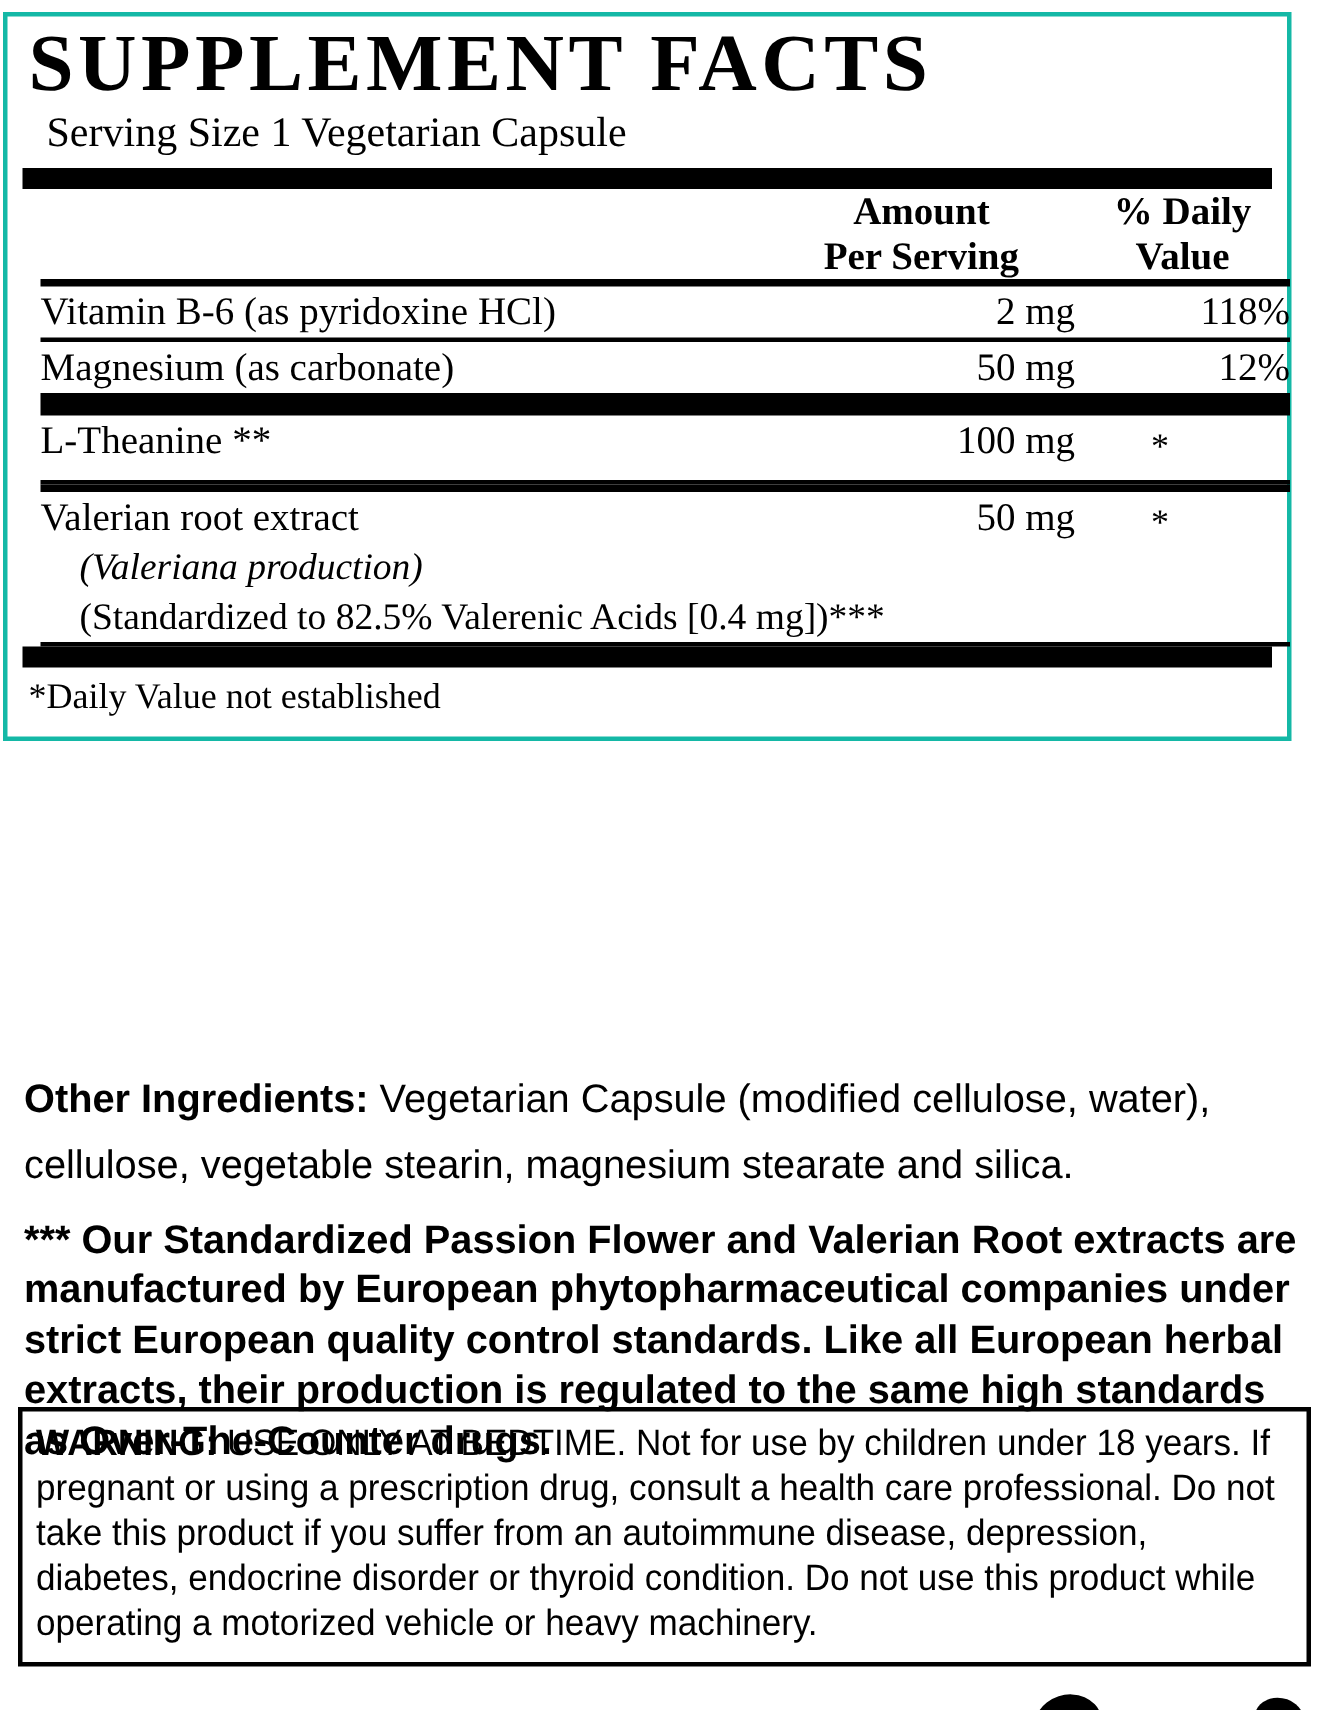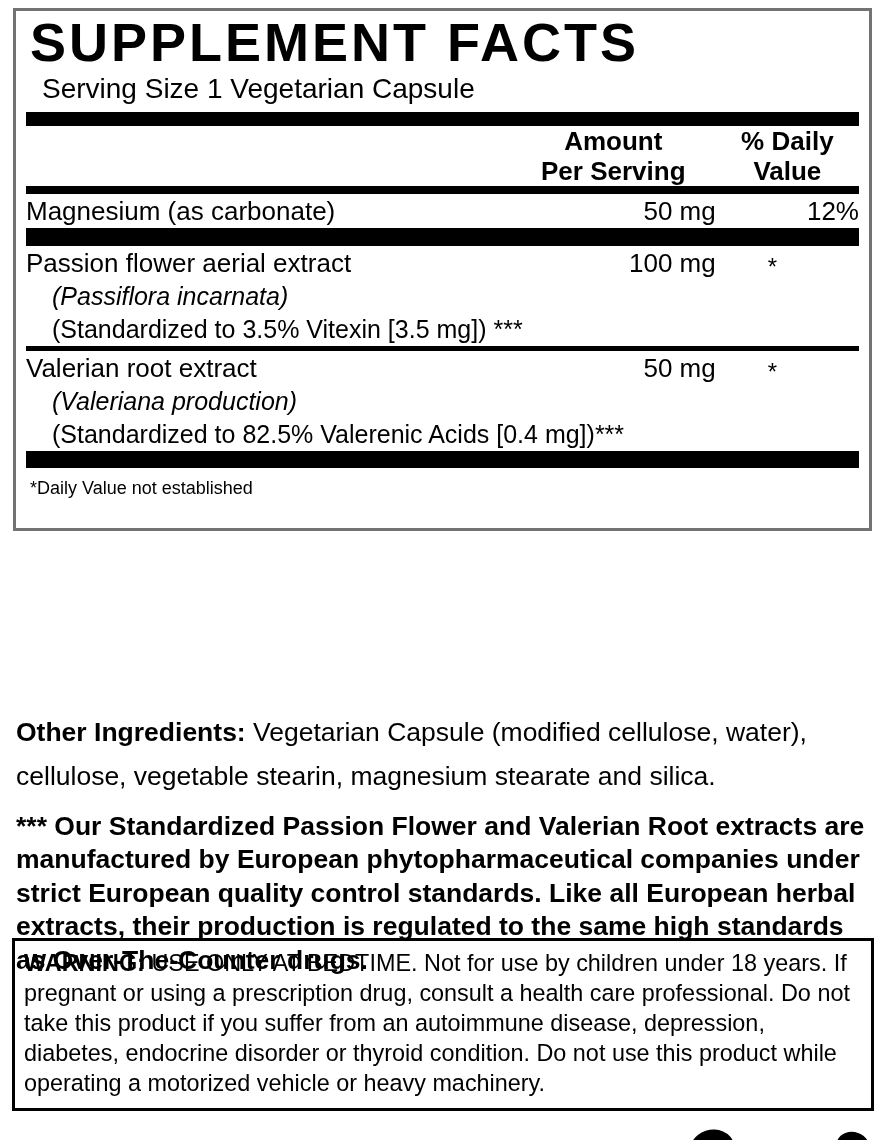--- a/index.html
+++ b/index.html
@@ -13,26 +13,27 @@
     position: relative;
     overflow: hidden;
     font-family: "Liberation Sans", sans-serif;
     color: #000000;
     -webkit-font-smoothing: antialiased;
   }
 
   
   .facts-panel {
     position: absolute;
-    left: 13px;
+    left: 2px;
     top: 8px;
     width: 859px;
     box-sizing: border-box;
-    border: 3px solid #737373;
+    border: 3px solid #14b8a6;
     background: #fff;
+    font-family: Liberation Serif, serif;
   }
   .facts-inner {
     padding: 0 10px 0 10px;
   }
 
   .facts-title {
     font-size: 54px;
     font-weight: bold;
     letter-spacing: 3.0px;
     line-height: 56px;
@@ -50,20 +51,21 @@
   }
 
   
   .rule-thick { height: 14px; background: #000; margin: 0 0 0 0; }
 
   
   table.facts-table {
     width: 100%;
     border-collapse: collapse;
     table-layout: fixed;
+    margin-left: 12px;
   }
   table.facts-table td, table.facts-table th {
     padding: 0;
     vertical-align: top;
   }
   .col-name  { width: 58.2%; }
   .col-amt   { width: 24.6%; }
   .col-dv    { width: 17.2%; }
 
   .hdr-cell {
@@ -108,23 +110,23 @@
     white-space: nowrap;
   }
   .sub-line.ital { font-style: italic; }
 
   .rule-row td { padding: 0; }
   .rule-row .bar-thin { height: 3px; background: #000; }
   .rule-row .bar-med  { height: 5px; background: #000; }
   .rule-row .bar-thick{ height: 15px; background: #000; }
 
   .footnote-star {
-    font-size: 18px;
+    font-size: 24px;
     line-height: 32px;
-    padding: 4px 0 24px 4px;
+    padding: 4px 0 10px 4px;
     white-space: nowrap;
   }
 
   
   .other-ing {
     position: absolute;
     left: 16px;
     top: 683px;
     width: 856px;
     font-size: 26.5px;
@@ -220,52 +222,53 @@
             <span>% Daily</span>
             <span class="hdr-l2">Value</span>
           </td>
         </tr>
         <tr class="rule-row">
           <td colspan="3">
               <div class="bar-med"></div>
             </td>
         </tr>
 
+        <tr>
+          <td class="row-name">Vitamin B-6 (as pyridoxine HCl)</td>
+          <td class="row-amt">2 mg</td>
+          <td class="row-dv">118%</td>
+        </tr>
         <tr class="rule-row">
           <td colspan="3">
               <div class="bar-thin"></div>
             </td>
         </tr>
 
         <tr>
           <td class="row-name">Magnesium (as carbonate)</td>
           <td class="row-amt">50 mg</td>
           <td class="row-dv">12%</td>
         </tr>
         <tr class="rule-row">
           <td colspan="3">
               <div class="bar-thick"></div>
             </td>
         </tr>
 
-        <tr class="rule-row">
-          <td colspan="3">
-              <div class="bar-thin"></div>
-            </td>
-        </tr>
-
-        <tr>
-          <td class="row-name">
-            <span>Passion flower aerial extract</span>
-            <span class="sub-line ital">(Passiflora incarnata)</span>
-            <span class="sub-line">(Standardized to 3.5% Vitexin [3.5 mg]) ***</span>
-          </td>
+        <tr>
+          <td class="row-name">L-Theanine **</td>
           <td class="row-amt">100 mg</td>
           <td class="row-dv star">*</td>
         </tr>
+        <tr class="rule-row">
+          <td colspan="3">
+              <div class="bar-thin"></div>
+            </td>
+        </tr>
+
         <tr class="rule-row">
           <td colspan="3">
               <div class="bar-med"></div>
             </td>
         </tr>
 
         <tr>
           <td class="row-name">
             <span>Valerian root extract</span>
             <span class="sub-line ital">(Valeriana production)</span>

